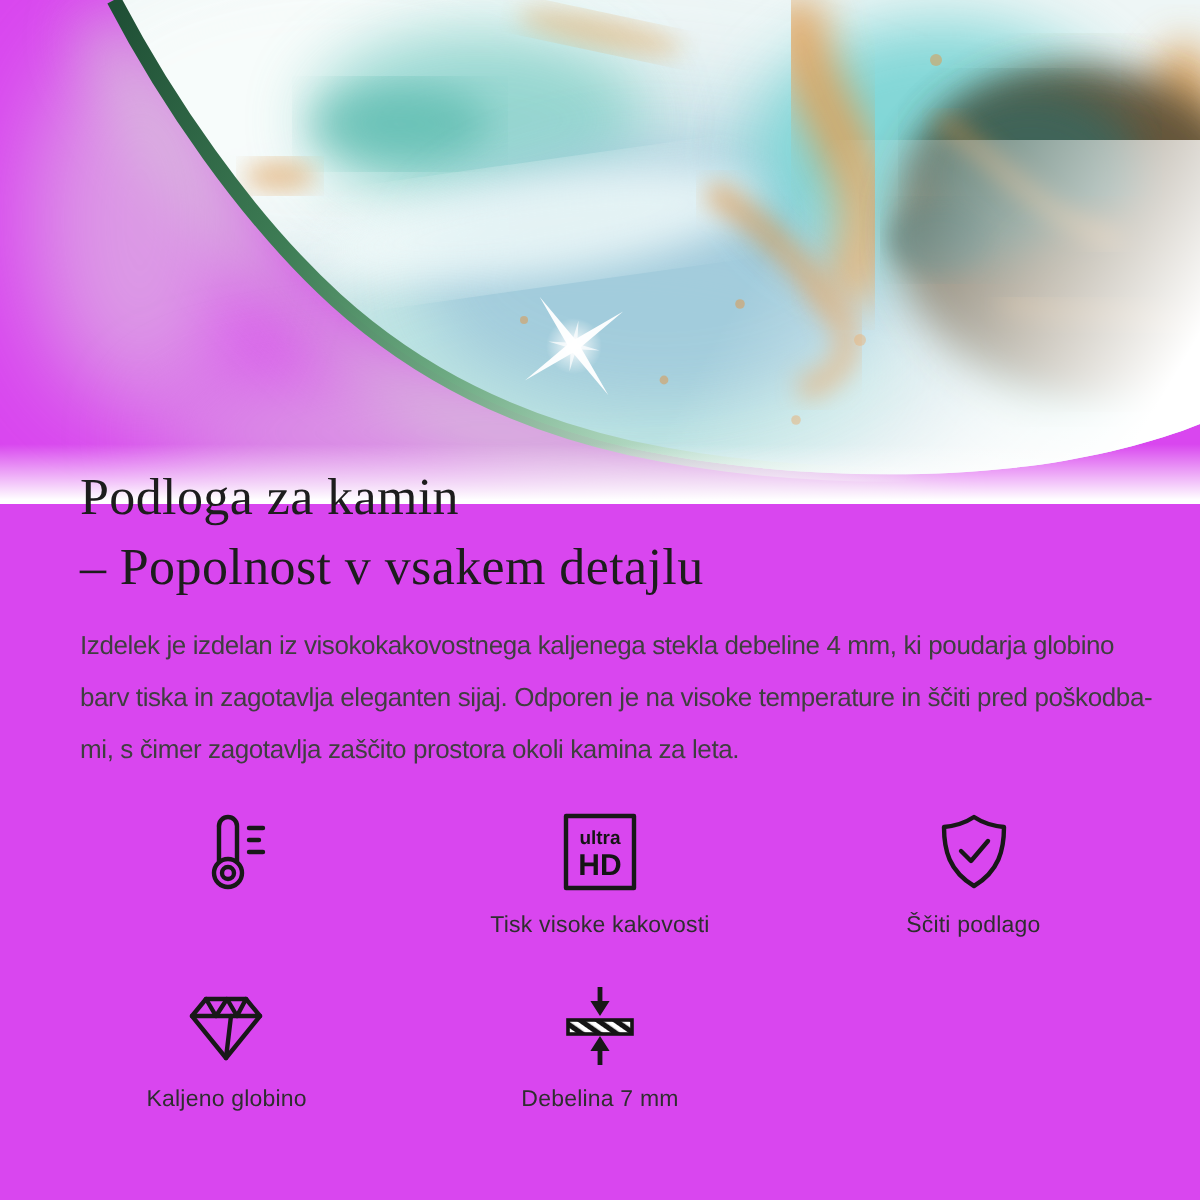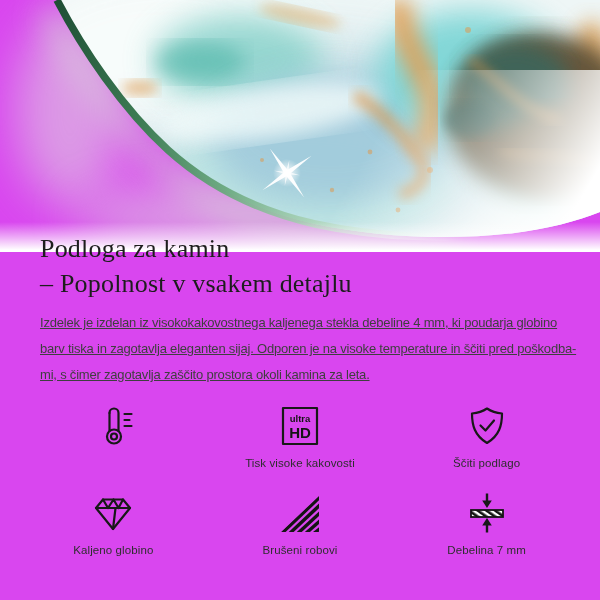--- a/index.html
+++ b/index.html
@@ -11,21 +11,21 @@
   .hero { position:absolute; left:0; top:0; width:600px; height:252px; }
   .heading {
     position:absolute; left:40px; top:231px;
     font-family:"Liberation Serif", serif; font-size:26px; line-height:35px;
     color:#1d1d1d; font-weight:400; letter-spacing:0.2px; white-space:nowrap;
   }
   .desc {
     position:absolute; left:40px; top:310px; color:#3f3f3f;
     font-size:13px; line-height:26px; letter-spacing:-0.2px;
   }
-  .desc div { white-space:nowrap;text-decoration:underline; }
+  .desc div { white-space:nowrap; }
   .features {
     position:absolute; left:20px; top:402px; width:560px;
     display:grid; grid-template-columns:repeat(3,1fr); grid-row-gap:20px;
   }
   .feature {
     display:flex; flex-direction:column; align-items:center;
   }
   .icon-box { height:46px; display:flex; align-items:flex-end; justify-content:center; }
   .feature .label {
     margin-top:9px; font-size:11.5px; color:#2e2e2e; white-space:nowrap;
@@ -188,37 +188,20 @@
         <svg width="44" height="44" viewBox="0 0 44 44">
           <path class="fi" stroke-width="2" d="M5 17 L12 8.5 H32 L39 17 L22 38 Z"></path>
           <path class="fi" stroke-width="1.6" d="M5 17 H39"></path>
           <path class="fi" stroke-width="1.6" d="M12 8.5 L17 17 L22.5 8.5 L27.5 17 L32 8.5"></path>
           <path class="fi" stroke-width="1.6" d="M22 38 L24.5 17"></path>
         </svg>
       </div>
       <span class="label">Kaljeno globino</span>
     </div>
 
-    <div class="feature">
-      <div class="icon-box">
-        <svg width="44" height="44" viewBox="0 0 44 44">
-          <clipPath id="triClip">
-              <path d="M3 41 L41 5 L41 41 Z"></path>
-            </clipPath>
-          <g clip-path="url(#triClip)" stroke="#141414" stroke-width="3.4">
-            <line x1="2" y1="44" x2="44" y2="4"></line>
-            <line x1="10" y1="44" x2="44" y2="12"></line>
-            <line x1="18" y1="44" x2="44" y2="20"></line>
-            <line x1="26" y1="44" x2="44" y2="28"></line>
-            <line x1="34" y1="44" x2="44" y2="36"></line>
-          </g>
-        </svg>
-      </div>
-      <span class="label">Brušeni robovi</span>
-    </div>
 
     <div class="feature">
       <div class="icon-box">
         <svg width="44" height="44" viewBox="0 0 44 44">
           <pattern id="hatch" width="5" height="7" patternUnits="userSpaceOnUse" patternTransform="rotate(-55)">
             <rect width="5" height="7" fill="#ffffff"></rect>
             <rect width="2.6" height="7" fill="#141414"></rect>
           </pattern>
           <rect x="6" y="19" width="32" height="7" fill="url(#hatch)" stroke="#141414" stroke-width="1.8"></rect>
           <path class="fi-fill" d="M20.8 2.5 h2.4 v7 h3.6 L22 17 l-4.8 -7.5 h3.6 Z"></path>

